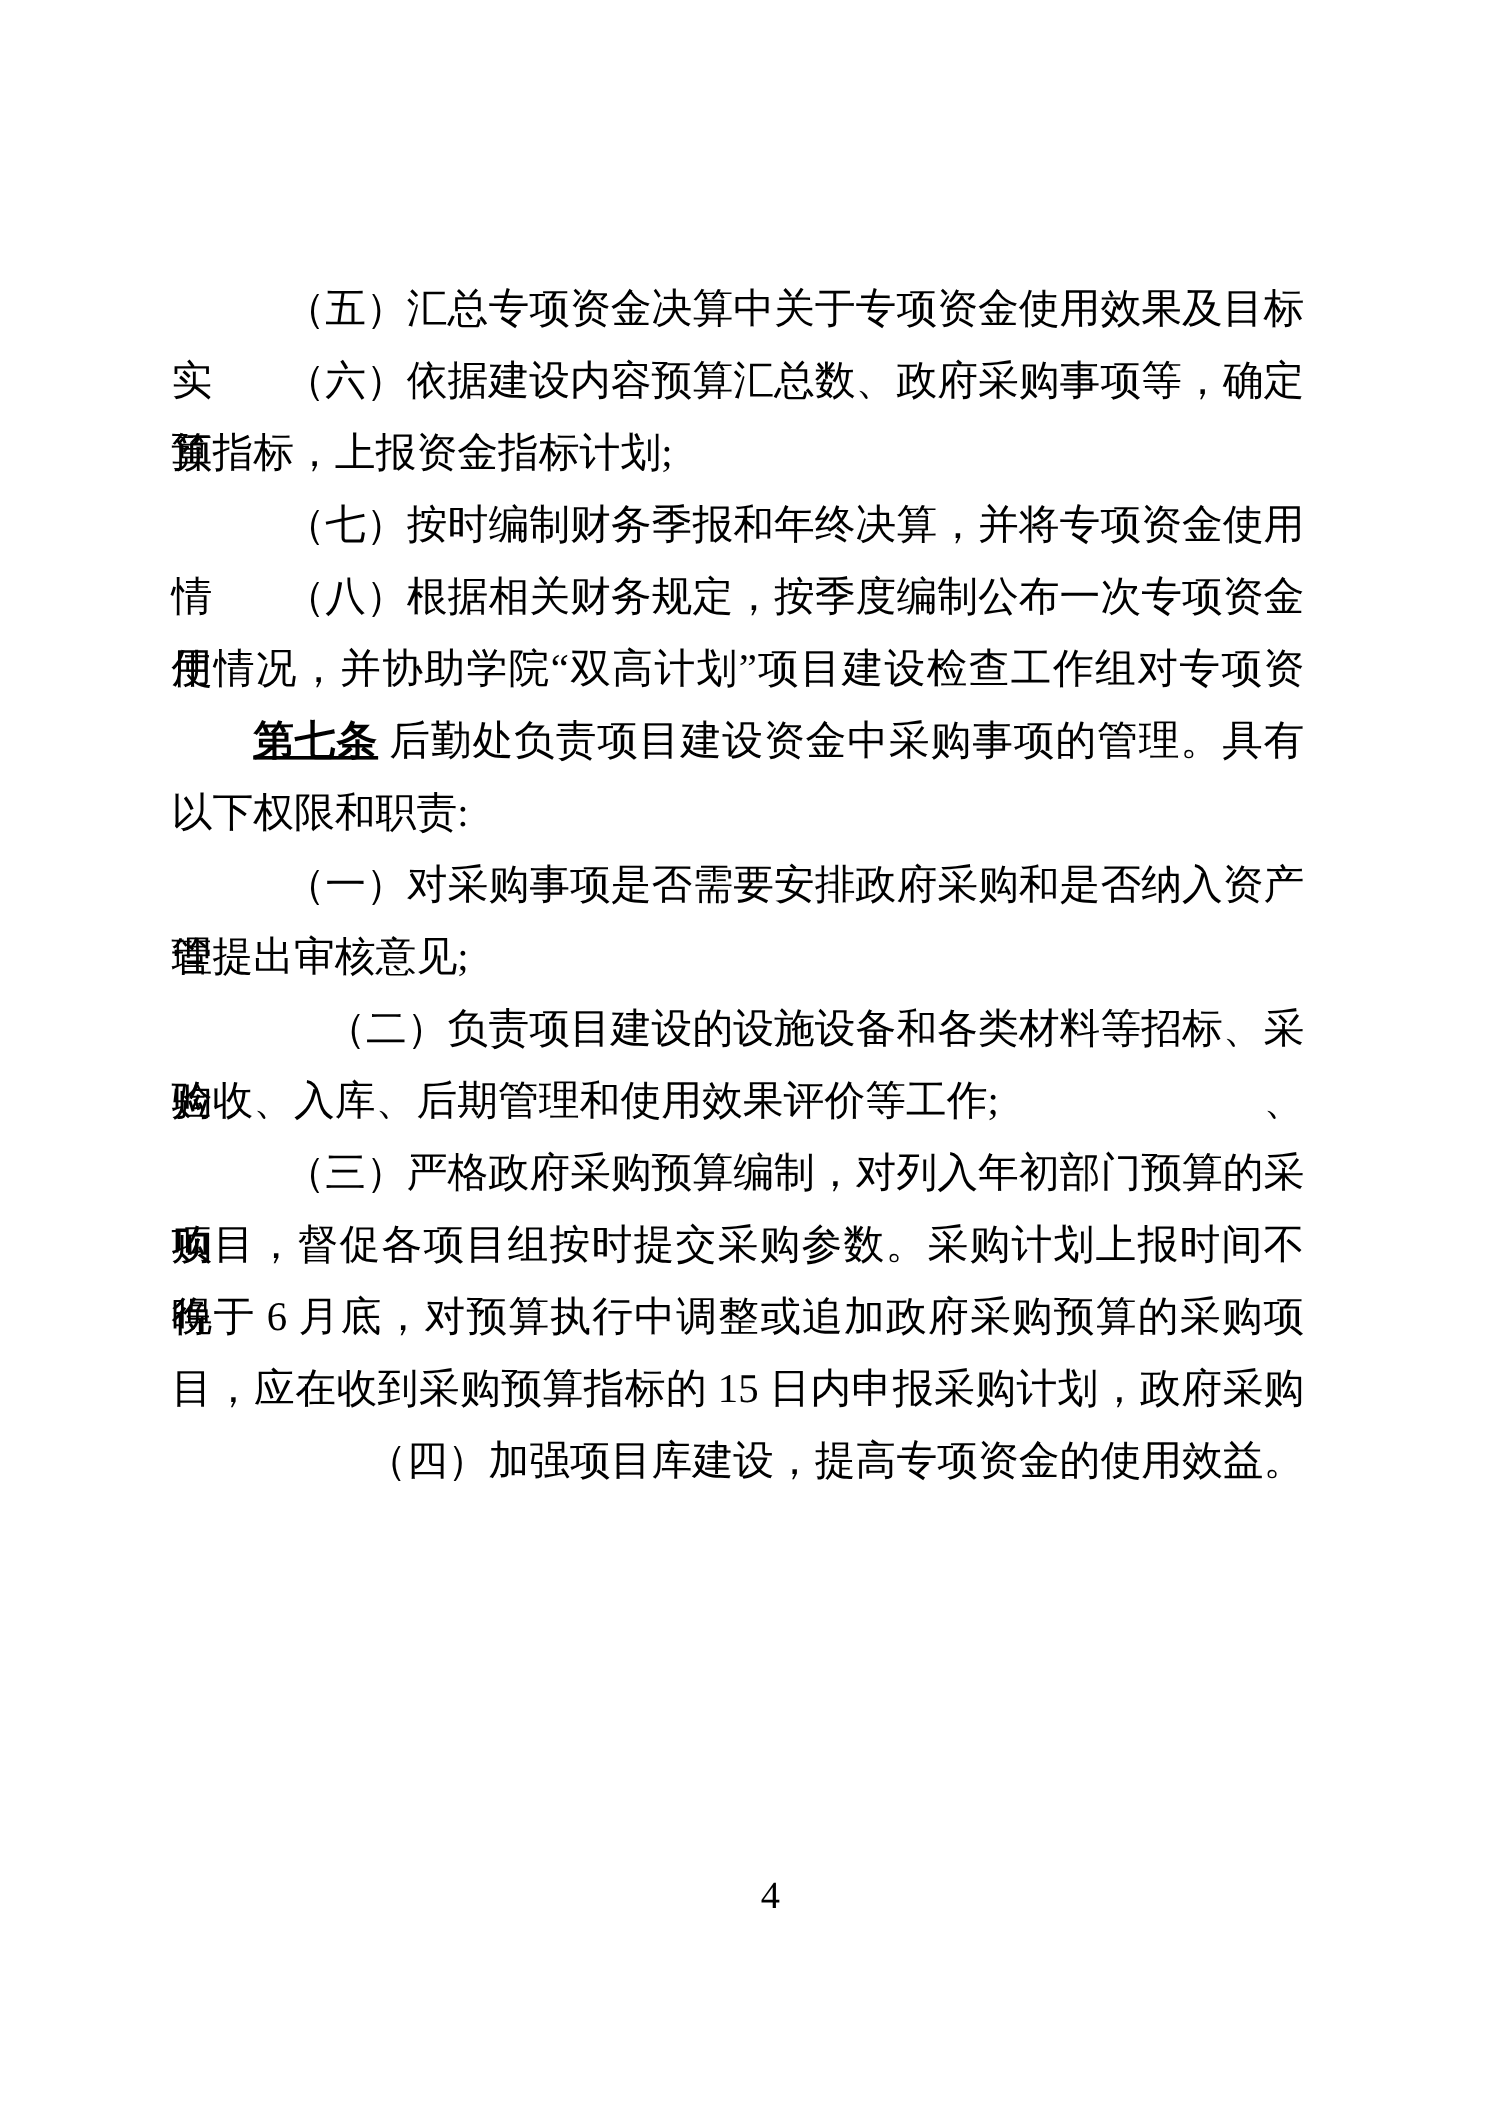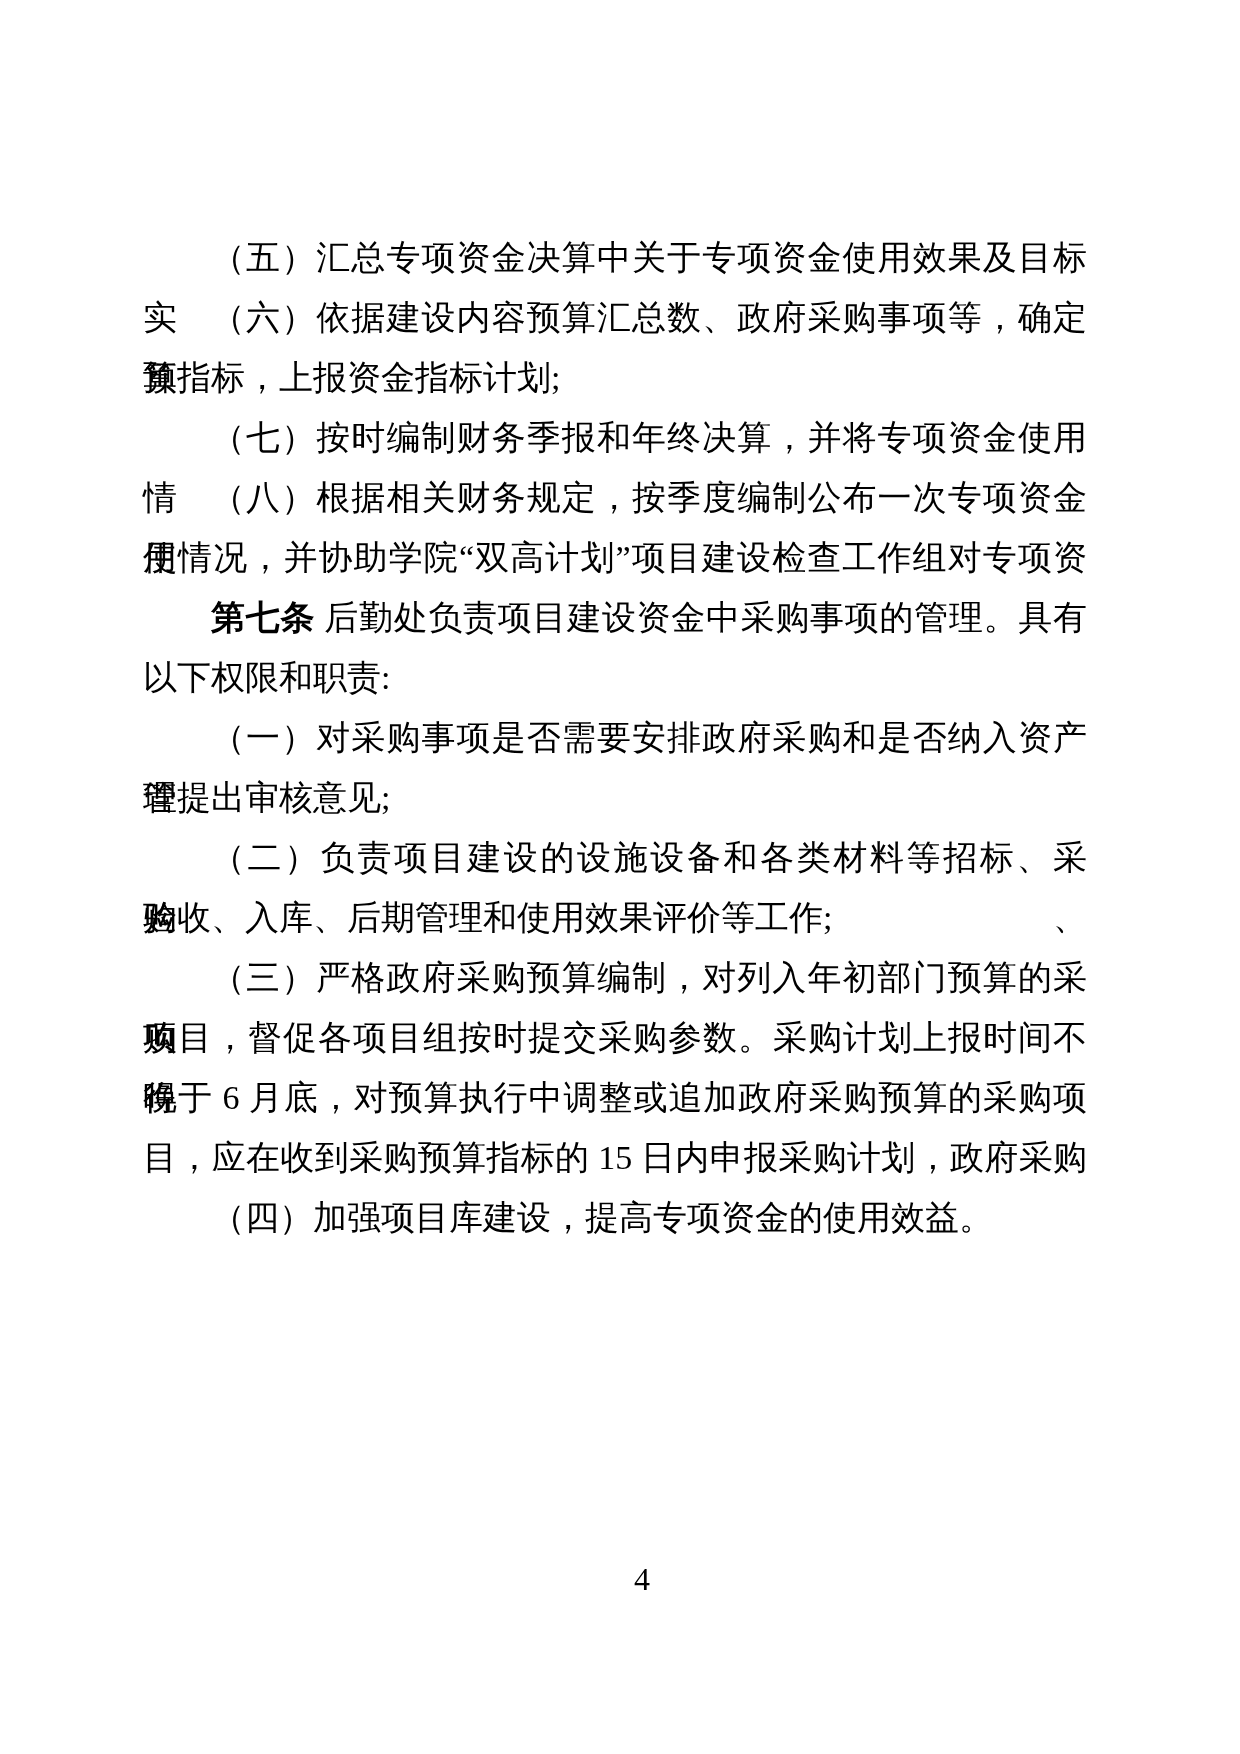--- a/index.html
+++ b/index.html
@@ -28,23 +28,25 @@
     height: 60px;
     white-space: pre-wrap;
   }
   .fill {
     text-align: justify;
     text-align-last: justify;
     text-justify: inter-character;
   }
   .ind {
     text-indent: 68px;
+    text-align: right;
   }
   .bold {
     font-weight: bold;
+    text-decoration: underline;
   }
   .page-number {
     position: absolute;
     top: 1561px;
     left: 562px;
     width: 160px;
     text-align: center;
     font-size: 32px;
   }
 </style>

